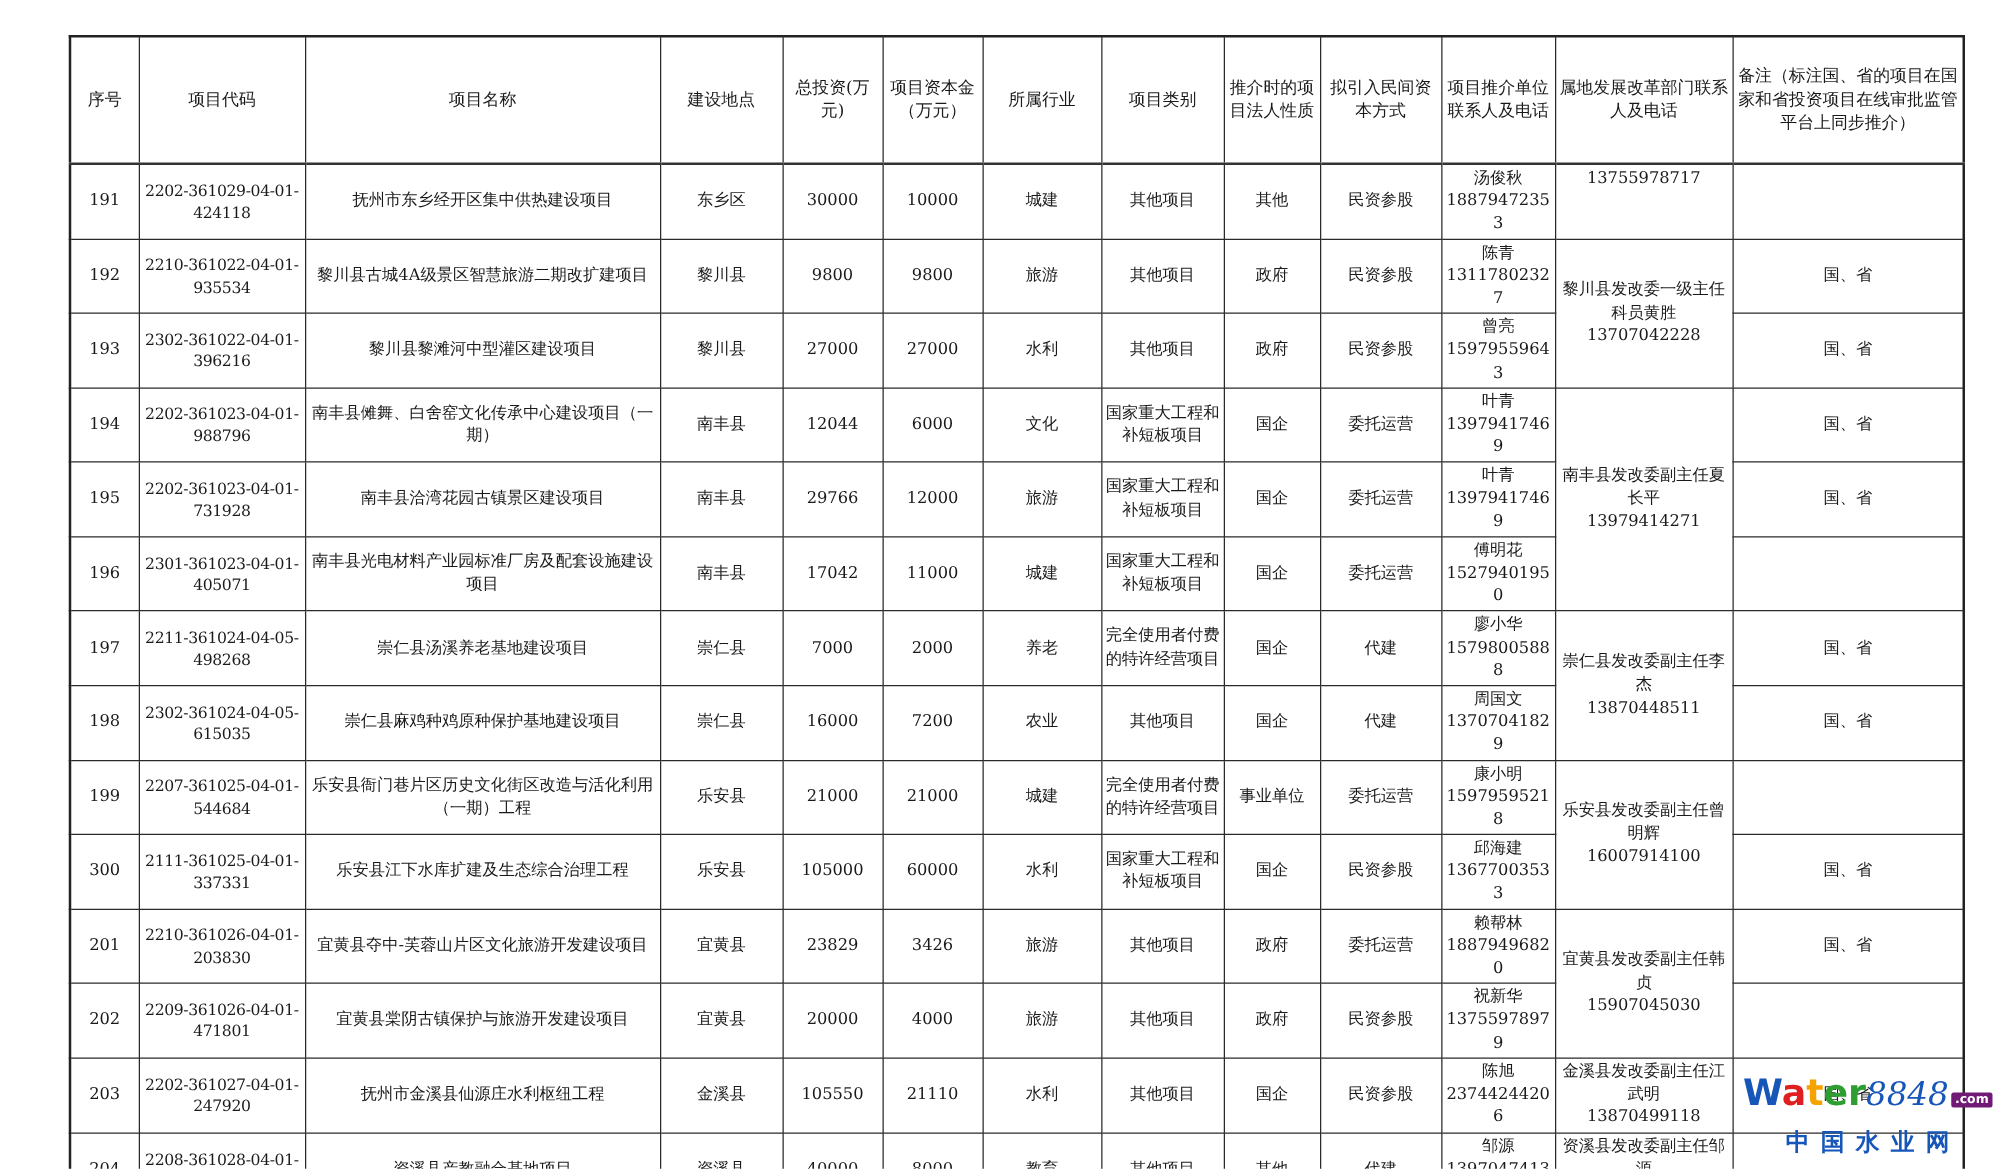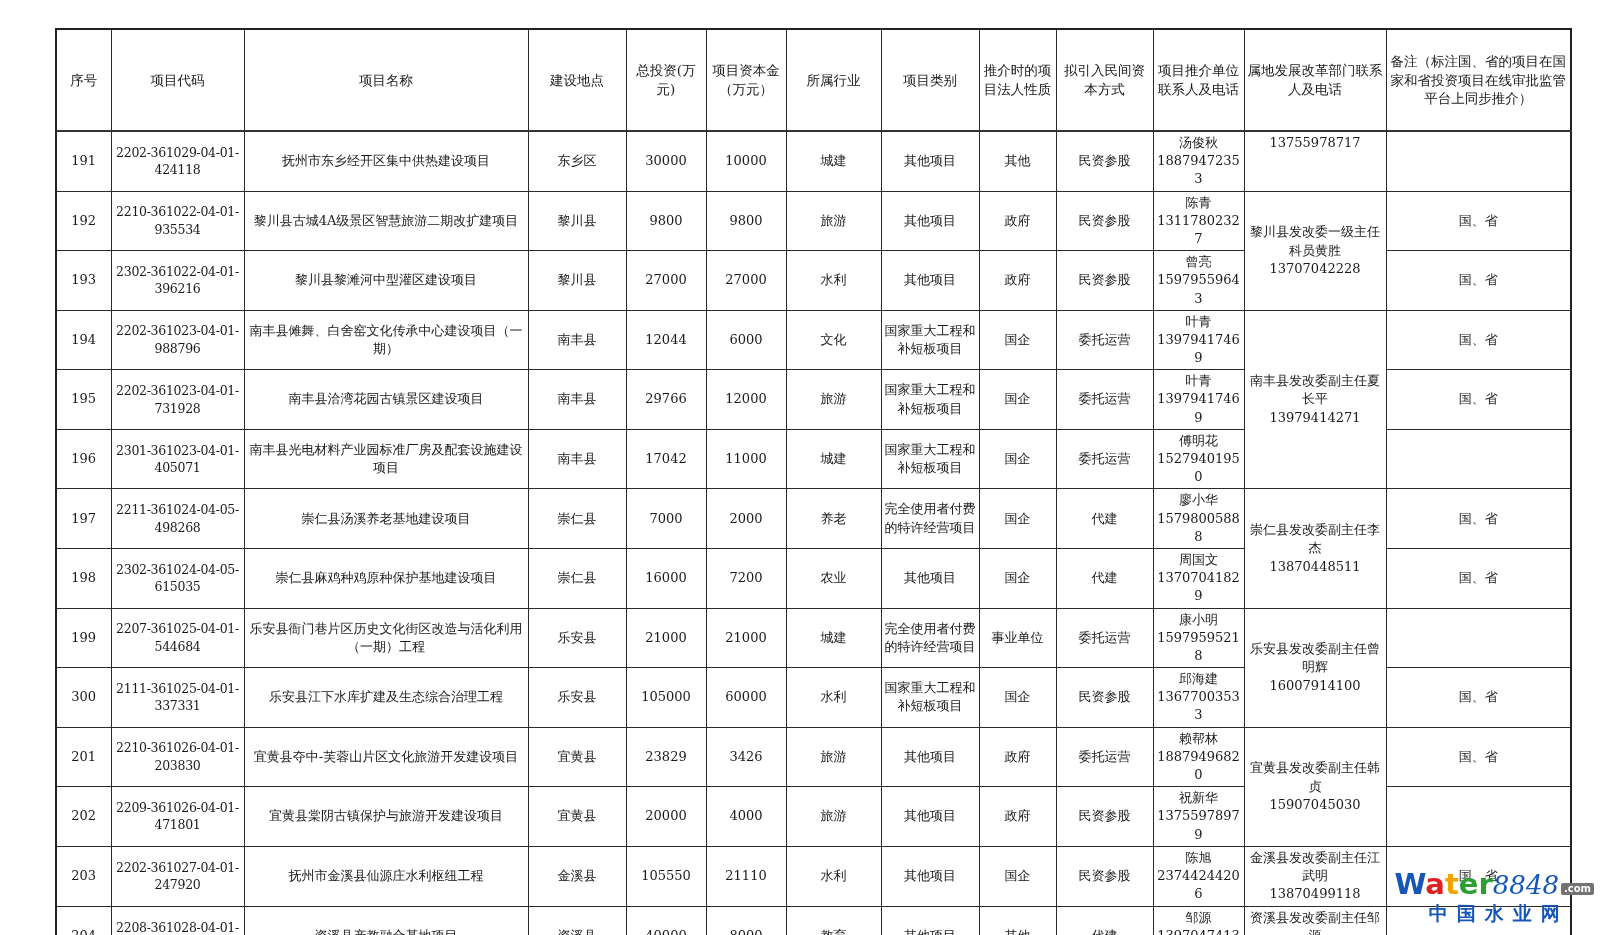--- a/index.html
+++ b/index.html
@@ -64,21 +64,21 @@
     color:#ffffff;
     font-size:10px;
     font-weight:bold;
     padding:1px 3px;
     border-radius:2px;
     margin-left:2px;
     vertical-align:baseline;
     position:relative;top:-2px;
   }
   .logo-sub{
-    margin-top:2px;
+    margin-top:12px;
     font-size:19px;
     font-weight:bold;
     letter-spacing:9px;
     padding-left:9px; 
     white-space:nowrap;
   }
 </style>
 </head>
 <body>
 
@@ -339,16 +339,16 @@
 13970474130</td>
         <td class="cell-dept">资溪县发改委副主任邹源
 13970474130</td>
         <td class="cell-remark"></td>
       </tr>
     </tbody>
 </table>
 
 <div class="logo">
   <div class="logo-word">
-    <span><span style="color: rgb(22, 86, 184);">W</span><span style="color: rgb(224, 32, 32);">a</span><span style="color: rgb(245, 163, 0);">t</span><span style="color: rgb(46, 158, 51);">e</span><span style="color: rgb(46, 158, 51);">r</span></span><span class="logo-number" style="color: rgb(22, 86, 184);">8848</span><span class="logo-tld" style="background: #737373;">.com</span>
+    <span><span style="color: rgb(22, 86, 184);">W</span><span style="color: rgb(224, 32, 32);">a</span><span style="color: rgb(245, 163, 0);">t</span><span style="color: rgb(46, 158, 51);">e</span><span style="color: rgb(46, 158, 51);">r</span></span><span class="logo-number" style="color: rgb(22, 86, 184);">8848</span><span class="logo-tld" style="background: #701a75;">.com</span>
   </div>
   <div class="logo-sub" style="color: rgb(22, 86, 184);">中国水业网</div>
 </div>
 
 </body></html>

